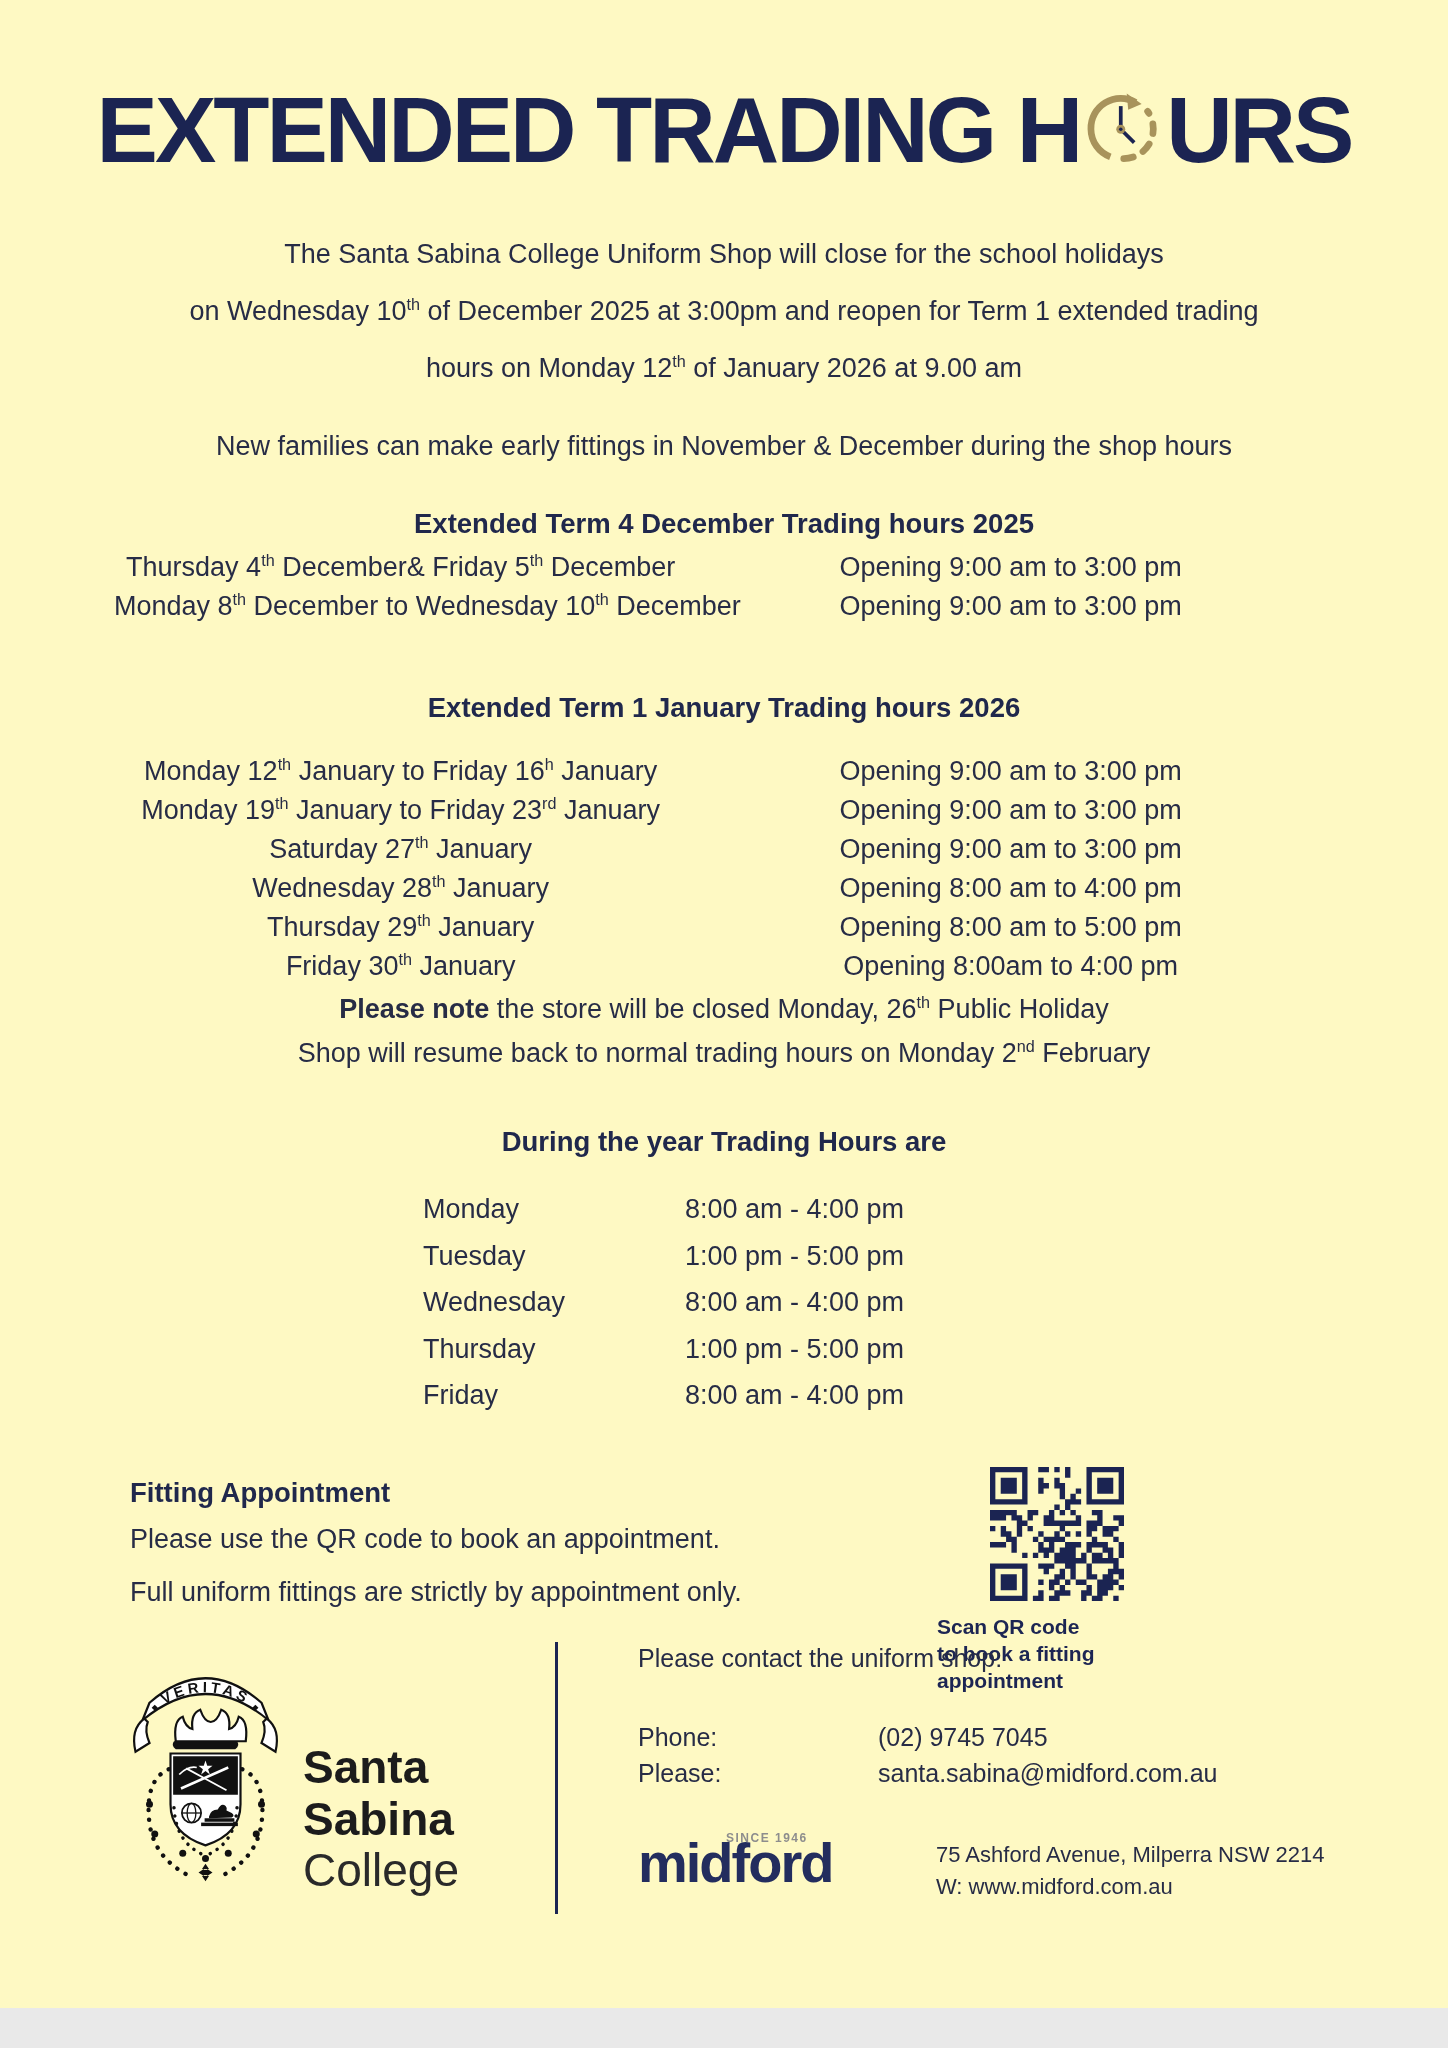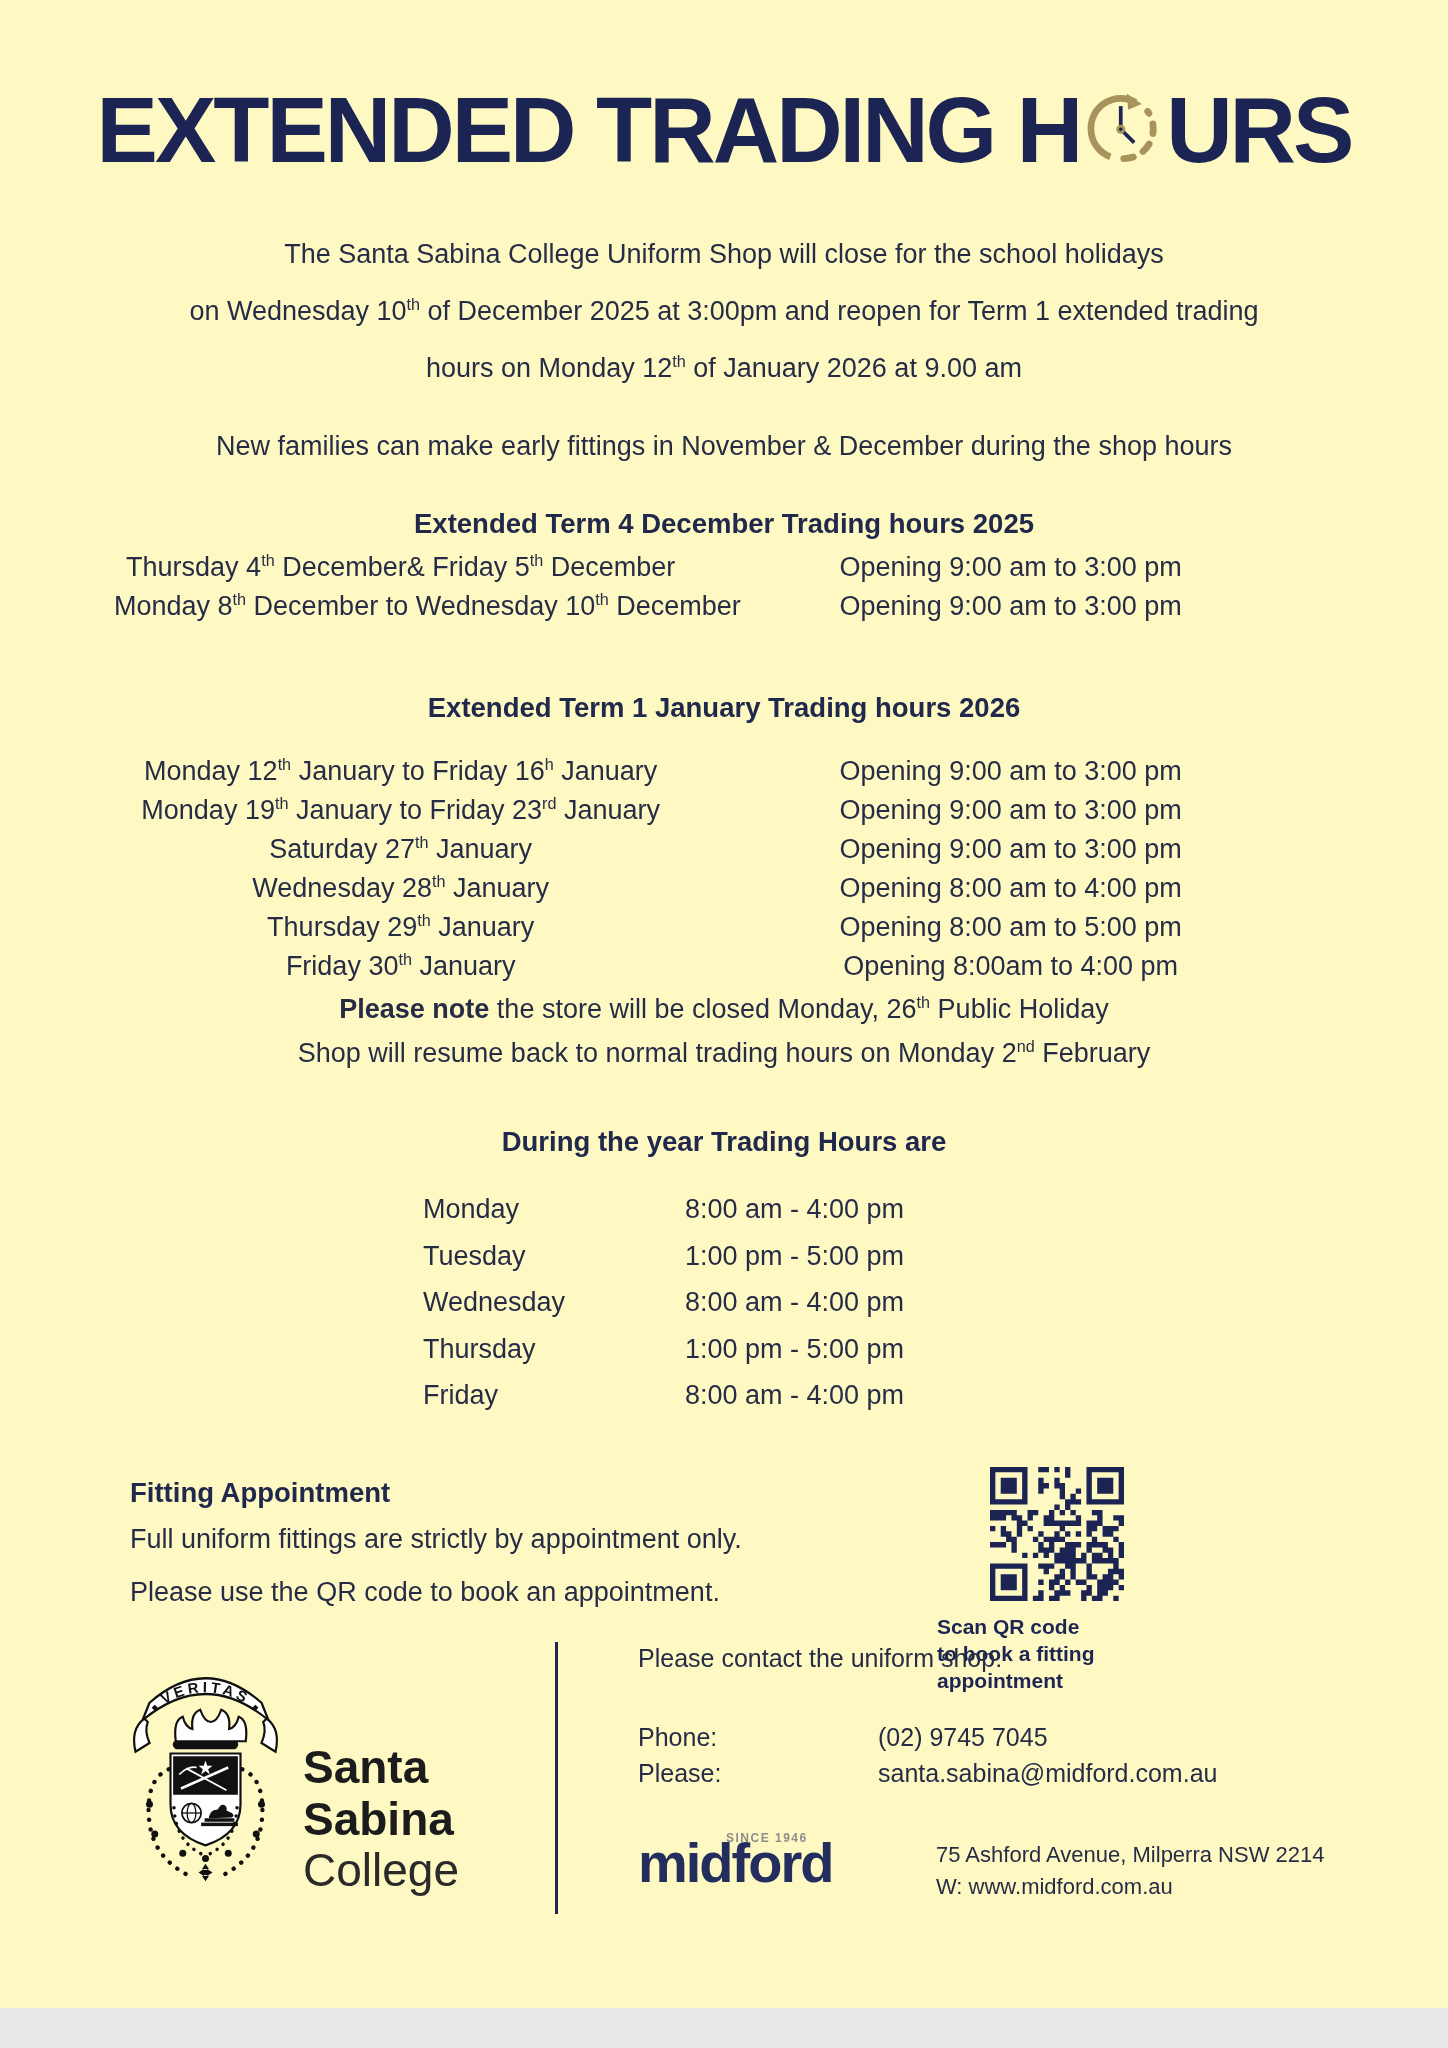--- a/index.html
+++ b/index.html
@@ -163,22 +163,22 @@
     </div>
     <div class="wrow">
       <div class="day">Friday</div>
       <div class="time">8:00 am - 4:00 pm</div>
     </div>
   </div>
 
   <div class="fitting">
     <div class="fit-text">
       <p class="fit-head">Fitting Appointment</p>
+      <p class="fit-line">Please use the QR code to book an appointment.</p>
       <p class="fit-line">Full uniform fittings are strictly by appointment only.</p>
-      <p class="fit-line">Please use the QR code to book an appointment.</p>
     </div>
     <div class="qr-block">
       <svg id="qr-svg" viewBox="0 0 100 100">
           <path d="M36 0h4v4h-4zM40 0h4v4h-4zM48 0h4v4h-4zM56 0h4v4h-4zM56 4h4v4h-4zM36 8h4v4h-4zM48 8h4v4h-4zM36 12h4v4h-4zM40 12h4v4h-4zM48 12h4v4h-4zM52 12h4v4h-4zM36 16h4v4h-4zM52 16h4v4h-4zM64 16h4v4h-4zM52 20h4v4h-4zM60 20h4v4h-4zM56 24h4v4h-4zM60 24h4v4h-4zM64 24h4v4h-4zM48 28h4v4h-4zM56 28h4v4h-4zM0 32h4v4h-4zM4 32h4v4h-4zM8 32h4v4h-4zM12 32h4v4h-4zM16 32h4v4h-4zM28 32h4v4h-4zM32 32h4v4h-4zM44 32h4v4h-4zM52 32h4v4h-4zM60 32h4v4h-4zM76 32h4v4h-4zM80 32h4v4h-4zM0 36h4v4h-4zM4 36h4v4h-4zM8 36h4v4h-4zM16 36h4v4h-4zM20 36h4v4h-4zM28 36h4v4h-4zM40 36h4v4h-4zM44 36h4v4h-4zM64 36h4v4h-4zM80 36h4v4h-4zM92 36h4v4h-4zM96 36h4v4h-4zM20 40h4v4h-4zM24 40h4v4h-4zM40 40h4v4h-4zM44 40h4v4h-4zM48 40h4v4h-4zM52 40h4v4h-4zM56 40h4v4h-4zM60 40h4v4h-4zM64 40h4v4h-4zM72 40h4v4h-4zM76 40h4v4h-4zM80 40h4v4h-4zM96 40h4v4h-4zM0 44h4v4h-4zM8 44h4v4h-4zM20 44h4v4h-4zM28 44h4v4h-4zM52 44h4v4h-4zM72 44h4v4h-4zM76 44h4v4h-4zM84 44h4v4h-4zM88 44h4v4h-4zM92 44h4v4h-4zM8 48h4v4h-4zM12 48h4v4h-4zM20 48h4v4h-4zM36 48h4v4h-4zM48 48h4v4h-4zM56 48h4v4h-4zM64 48h4v4h-4zM72 48h4v4h-4zM84 48h4v4h-4zM88 48h4v4h-4zM12 52h4v4h-4zM16 52h4v4h-4zM32 52h4v4h-4zM40 52h4v4h-4zM44 52h4v4h-4zM48 52h4v4h-4zM52 52h4v4h-4zM76 52h4v4h-4zM92 52h4v4h-4zM0 56h4v4h-4zM4 56h4v4h-4zM8 56h4v4h-4zM16 56h4v4h-4zM36 56h4v4h-4zM44 56h4v4h-4zM56 56h4v4h-4zM60 56h4v4h-4zM64 56h4v4h-4zM72 56h4v4h-4zM76 56h4v4h-4zM80 56h4v4h-4zM84 56h4v4h-4zM96 56h4v4h-4zM16 60h4v4h-4zM36 60h4v4h-4zM40 60h4v4h-4zM44 60h4v4h-4zM52 60h4v4h-4zM56 60h4v4h-4zM60 60h4v4h-4zM72 60h4v4h-4zM84 60h4v4h-4zM88 60h4v4h-4zM96 60h4v4h-4zM24 64h4v4h-4zM32 64h4v4h-4zM40 64h4v4h-4zM48 64h4v4h-4zM52 64h4v4h-4zM56 64h4v4h-4zM60 64h4v4h-4zM68 64h4v4h-4zM76 64h4v4h-4zM80 64h4v4h-4zM88 64h4v4h-4zM96 64h4v4h-4zM48 68h4v4h-4zM52 68h4v4h-4zM56 68h4v4h-4zM60 68h4v4h-4zM64 68h4v4h-4zM68 68h4v4h-4zM76 68h4v4h-4zM80 68h4v4h-4zM84 68h4v4h-4zM88 68h4v4h-4zM92 68h4v4h-4zM36 72h4v4h-4zM40 72h4v4h-4zM44 72h4v4h-4zM56 72h4v4h-4zM60 72h4v4h-4zM72 72h4v4h-4zM92 72h4v4h-4zM40 76h4v4h-4zM52 76h4v4h-4zM60 76h4v4h-4zM72 76h4v4h-4zM88 76h4v4h-4zM92 76h4v4h-4zM96 76h4v4h-4zM48 80h4v4h-4zM52 80h4v4h-4zM60 80h4v4h-4zM72 80h4v4h-4zM76 80h4v4h-4zM84 80h4v4h-4zM88 80h4v4h-4zM96 80h4v4h-4zM36 84h4v4h-4zM44 84h4v4h-4zM48 84h4v4h-4zM56 84h4v4h-4zM64 84h4v4h-4zM68 84h4v4h-4zM80 84h4v4h-4zM84 84h4v4h-4zM88 84h4v4h-4zM92 84h4v4h-4zM44 88h4v4h-4zM52 88h4v4h-4zM72 88h4v4h-4zM80 88h4v4h-4zM84 88h4v4h-4zM88 88h4v4h-4zM96 88h4v4h-4zM36 92h4v4h-4zM48 92h4v4h-4zM52 92h4v4h-4zM56 92h4v4h-4zM68 92h4v4h-4zM72 92h4v4h-4zM80 92h4v4h-4zM84 92h4v4h-4zM32 96h4v4h-4zM36 96h4v4h-4zM44 96h4v4h-4zM48 96h4v4h-4zM68 96h4v4h-4zM76 96h4v4h-4zM80 96h4v4h-4zM92 96h4v4h-4z" fill="#1b2452"></path>
           <path d="M0 0h28v28h-28z M4 4v20h20v-20zM72 0h28v28h-28z M76 4v20h20v-20zM0 72h28v28h-28z M4 76v20h20v-20z" fill="#1b2452" fill-rule="evenodd"></path>
           <path d="M8 8h12v12h-12zM80 8h12v12h-12zM8 80h12v12h-12z" fill="#1b2452"></path>
         </svg>
       <div class="qr-caption">
         <div>Scan QR code</div>
         <div>to book a fitting appointment</div>

